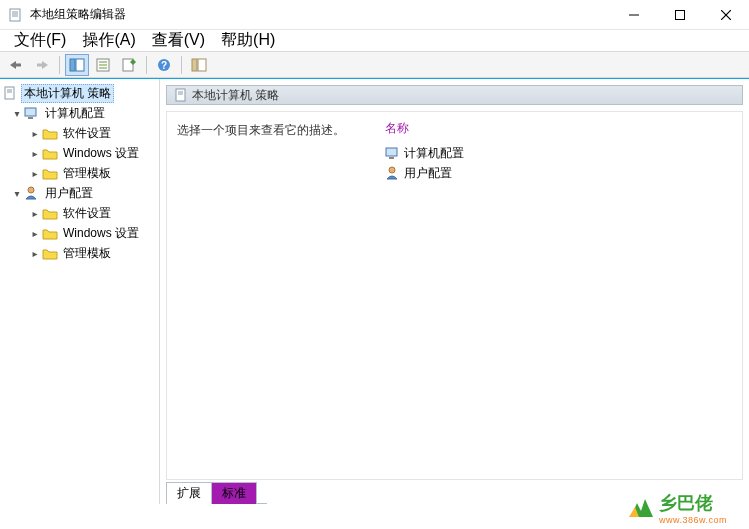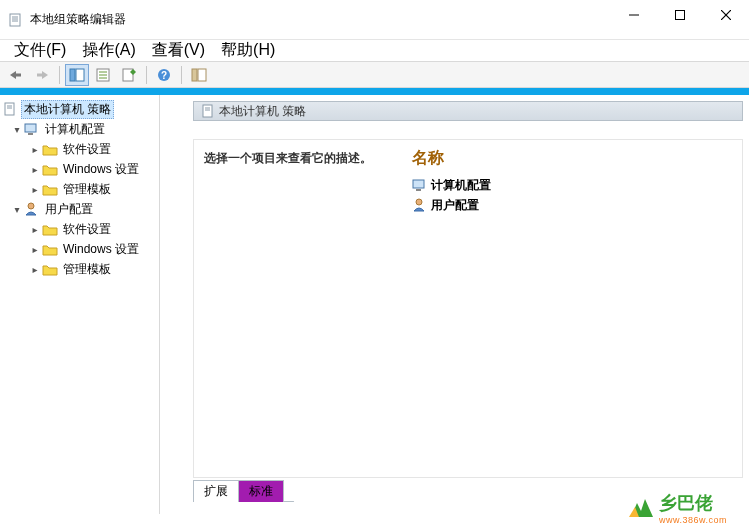--- a/index.html
+++ b/index.html
@@ -1,59 +1,59 @@
 <!DOCTYPE html>
 <html><head>
 <meta charset="utf-8">
 <style>
 * { box-sizing: border-box; margin: 0; padding: 0; font-family: "Microsoft YaHei", "SimSun", Arial, sans-serif; }
 body { width: 749px; height: 529px; background: #fff; color: #000; font-size: 12px; overflow: hidden; position: relative; }
 
 
-.titlebar { height: 40px; display: flex; align-items: center; padding-left: 8px; background: #fff; border-bottom: 1px solid #e5e5e5; }
+.titlebar { height: 30px; display: flex; align-items: center; padding-left: 8px; background: #fff; border-bottom: 1px solid #e5e5e5; }
 .titlebar .ico { margin-right: 6px; }
 .titlebar .title { flex: 1; font-size: 12px; }
 .winbtns { display: flex; height: 100%; }
 .winbtn { width: 46px; height: 30px; display: flex; align-items: center; justify-content: center; }
 .winbtn svg { display: block; }
 
 
 .menubar { height: 22px; display: flex; align-items: center; padding-left: 6px; border-bottom: 1px solid #d9d9d9; background: #fff; }
 .menuitem { padding: 2px 8px; font-size: 16px; }
 
 
 .toolbar { height: 26px; display: flex; align-items: center; padding: 0 4px; border-bottom: 1px solid #d9d9d9; background: #f5f5f5; gap: 2px; }
 .tbtn { width: 24px; height: 22px; display: flex; align-items: center; justify-content: center; border: 1px solid transparent; }
 .tbtn.sel { border: 1px solid #7aa7d8; background: #cfe3f7; }
 .tsep { width: 1px; height: 18px; background: #c7c7c7; margin: 0 3px; }
 
 
-.main { display: flex; height: 426px; border-top: 7px solid #0ea5e9; gap: 27px; }
+.main { display: flex; height: 426px; border-top: 1px solid #0ea5e9; }
 .treepane { width: 160px; border-right: 1px solid #d9d9d9; padding-top: 4px; background: #fff; overflow: hidden; }
 .rightpane { flex: 1; display: flex; flex-direction: column; background: #fff; }
 
 
 .tree { font-size: 12px; }
 .trow { display: flex; align-items: center; height: 20px; padding-left: 2px; white-space: nowrap; }
 .trow.sel .lab { background: #cde8ff; border: 1px dotted #7aa7d8; padding: 0 2px; }
 .exp { width: 14px; height: 14px; display: flex; align-items: center; justify-content: center; font-size: 10px; color: #555; cursor: pointer; }
 .tico { width: 16px; height: 16px; margin-right: 3px; display: inline-flex; align-items: center; justify-content: center; }
 .lab { padding: 0 2px; }
 .depth0 { padding-left: 2px; }
 .depth1 { padding-left: 10px; }
 .depth2 { padding-left: 28px; }
 
 
 .rheader { height: 20px; background: linear-gradient(#e2e8ee, #d3dbe3); border: 1px solid #b5bfc8; margin: 6px 6px 0 6px; display: flex; align-items: center; padding-left: 6px; font-size: 12px; color: #333; }
-.rbody { flex: 1; display: flex; margin: 18px 6px 0 6px; border: 1px solid #e5e5e5; font-weight: bold; }
+.rbody { flex: 1; display: flex; margin: 6px 6px 0 6px; border: 1px solid #e5e5e5; }
 .desc { width: 210px; padding: 10px; font-size: 12px; color: #333; }
 .listarea { flex: 1; padding: 6px 0 0 4px; }
-.colhead { font-size: 16px; color: #a16207; padding: 2px 4px 6px 4px; }
+.colhead { font-size: 12px; color: #a21caf; padding: 2px 4px 6px 4px; }
 .litem { display: flex; align-items: center; height: 20px; padding-left: 4px; font-size: 12px; }
-.tabs { height: 22px; margin: 2px 6px 12px 6px; display: flex; align-items: flex-end; }
+.tabs { height: 22px; margin: 2px 6px 0 6px; display: flex; align-items: flex-end; }
 .tab { border: 1px solid #b5bfc8; border-bottom: none; background: #fff; padding: 2px 10px; font-size: 12px; margin-right: -1px; position: relative; }
 .tab.active { background: #fff; z-index: 2; }
 .tab.inactive { background: #a21caf; }
 .tabslash { width: 10px; height: 18px; border-bottom: 1px solid #b5bfc8; transform: skewX(25deg); margin-left: -3px; }
 
 
 .watermark { position: absolute; right: 22px; bottom: 4px; display: flex; align-items: center; gap: 4px; }
 .wm-text { font-size: 18px; font-weight: bold; color: #4a4a4a; }
 .wm-text .g { color: #3aa335; }
 .wm-url { font-size: 9px; color: #f47c20; letter-spacing: 0.5px; }

